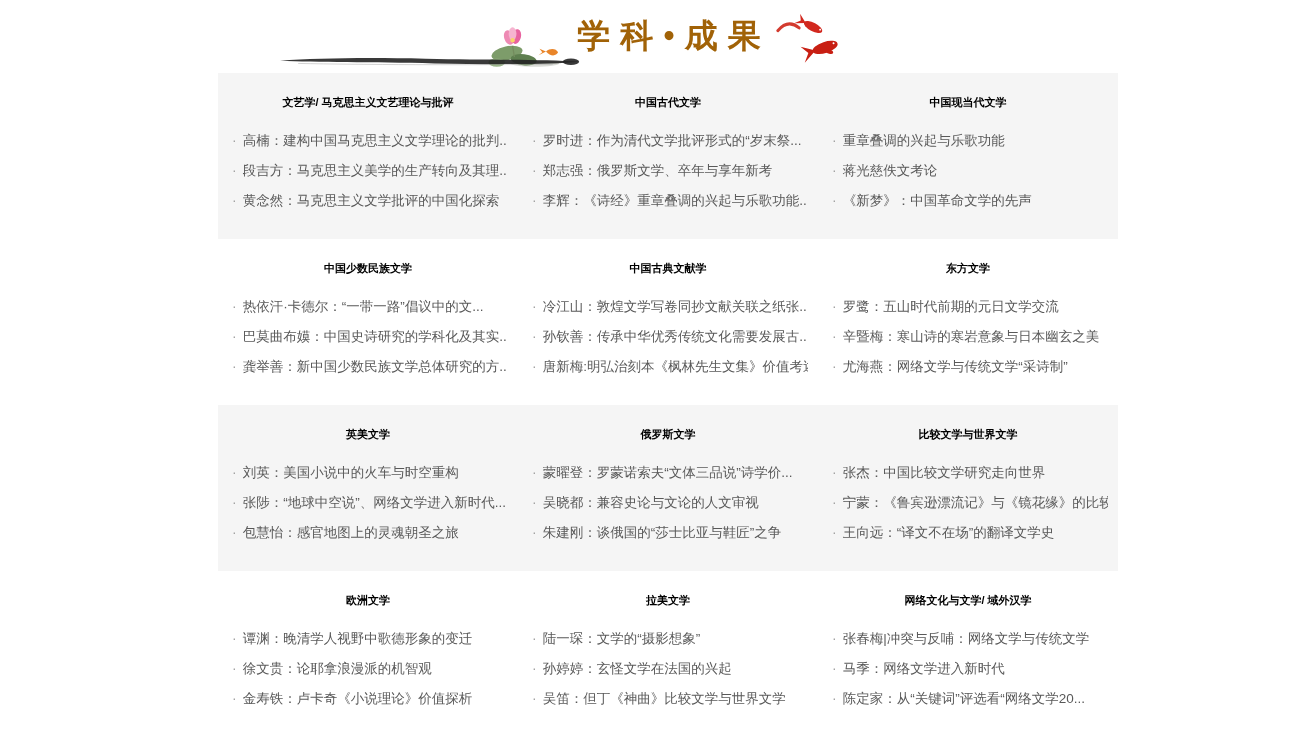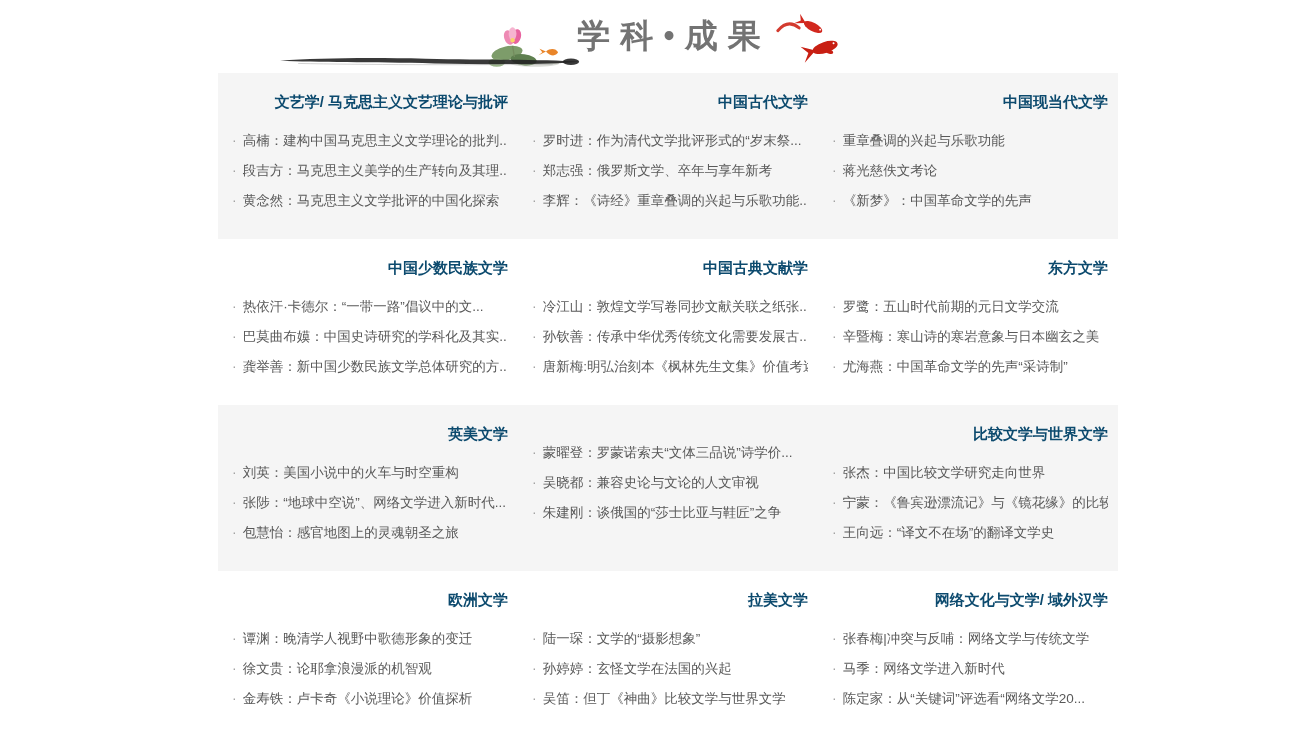--- a/index.html
+++ b/index.html
@@ -24,21 +24,21 @@
     display: flex;
     align-items: flex-start;
     height: 52px;
   }
   .lotus-svg { width: 86px; height: 52px; margin-top: 4px; }
   .koi-svg   { width: 76px; height: 52px; margin-left: 2px; }
   .page-title {
     margin: 2px 0 0 4px;
     font-size: 33px;
     font-weight: bold;
-    color: #737373;
+    color: #a16207;
     letter-spacing: 10px;
     line-height: 40px;
     white-space: nowrap;
     font-family: "Liberation Serif", "DejaVu Serif", serif;
   }
   .ink-stroke {
     position: absolute;
     left: 62px; bottom: 0px;
     width: 300px; height: 12px;
   }
@@ -51,25 +51,25 @@
   }
   .block {
     box-sizing: border-box;
     height: 166px;
     padding: 19px 10px 0 10px;
     background: #ffffff;
   }
   .block.gray { background: #f5f5f5; }
   .block-title {
     margin: 0;
-    text-align: right;
-    font-size: 15px;
+    text-align: center;
+    font-size: 11px;
     font-weight: bold;
     line-height: 20px;
-    color: #0c4a6e;
+    color: #000000;
     white-space: nowrap;
     cursor: pointer;
   }
   .article-list {
     list-style: none;
     margin: 20px 0 0 0;
     padding: 0 0 0 4px;
   }
   .article-list li {
     height: 30px;
@@ -231,21 +231,21 @@
         <li>
           <span class="bullet">·</span>
           <a class="item-link">罗鹭：五山时代前期的元日文学交流</a>
         </li>
         <li>
           <span class="bullet">·</span>
           <a class="item-link">辛暨梅：寒山诗的寒岩意象与日本幽玄之美</a>
         </li>
         <li>
           <span class="bullet">·</span>
-          <a class="item-link">尤海燕：中国革命文学的先声“采诗制”</a>
+          <a class="item-link">尤海燕：网络文学与传统文学“采诗制”</a>
         </li>
       </ul>
     </section>
     <section class="block gray">
       <h2 class="block-title">英美文学</h2>
       <ul class="article-list">
         <li>
           <span class="bullet">·</span>
           <a class="item-link">刘英：美国小说中的火车与时空重构</a>
         </li>
@@ -253,20 +253,21 @@
           <span class="bullet">·</span>
           <a class="item-link">张陟：“地球中空说”、网络文学进入新时代...</a>
         </li>
         <li>
           <span class="bullet">·</span>
           <a class="item-link">包慧怡：感官地图上的灵魂朝圣之旅</a>
         </li>
       </ul>
     </section>
     <section class="block gray">
+      <h2 class="block-title">俄罗斯文学</h2>
       <ul class="article-list">
         <li>
           <span class="bullet">·</span>
           <a class="item-link">蒙曜登：罗蒙诺索夫“文体三品说”诗学价...</a>
         </li>
         <li>
           <span class="bullet">·</span>
           <a class="item-link">吴晓都：兼容史论与文论的人文审视</a>
         </li>
         <li>

